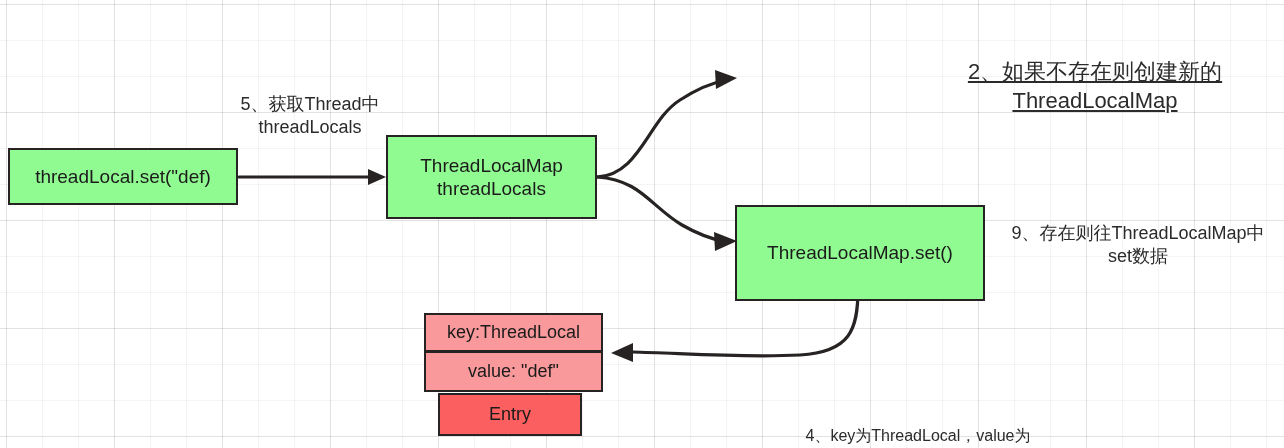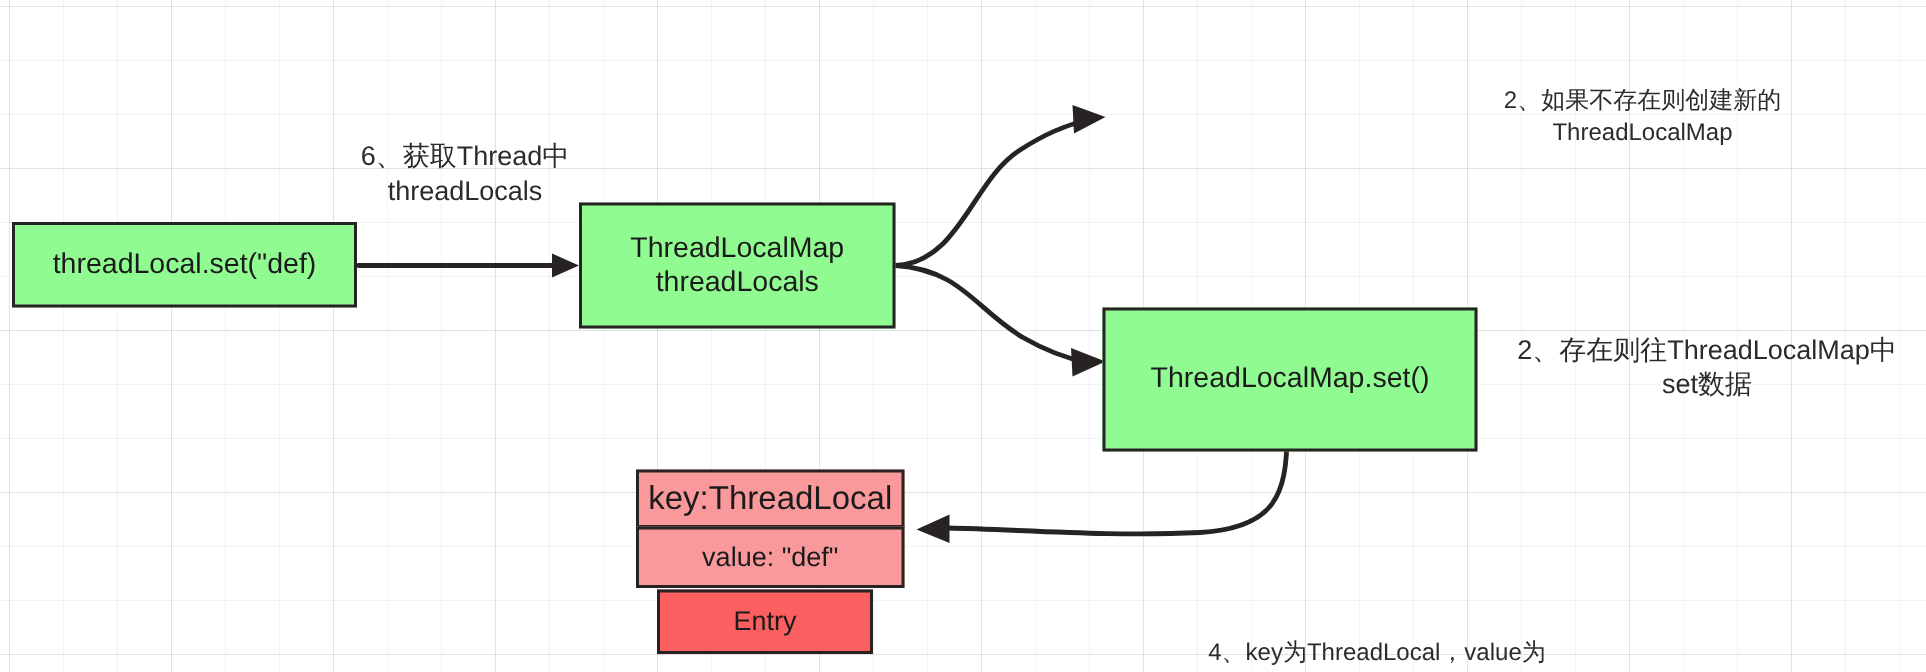--- a/index.html
+++ b/index.html
@@ -98,31 +98,31 @@
   </svg>
 
   <div class="node green" style="left:8px; top:148px; width:230px; height:57px; font-size:19px;">threadLocal.set("def)</div>
 
   <div class="node green" style="left:386px; top:135px; width:211px; height:84px; font-size:19px;">ThreadLocalMap
 threadLocals</div>
 
 
   <div class="node green" style="left:735px; top:205px; width:250px; height:96px; font-size:19px;">ThreadLocalMap.set()</div>
 
-  <div class="node pink" style="left:424px; top:313px; width:179px; height:39px; font-size:22px;">key:ThreadLocal</div>
+  <div class="node pink" style="left:424px; top:313px; width:179px; height:39px; font-size:18px;">key:ThreadLocal</div>
 
   <div class="node pink" style="left:424px; top:351px; width:179px; height:41px; font-size:18px;">value: "def"</div>
 
   <div class="node red" style="left:438px; top:393px; width:144px; height:43px; font-size:18px;">Entry</div>
 
-  <div class="label" style="left:210px; top:93px; width:200px; font-size:18px;">6、获取Thread中
+  <div class="label" style="left:210px; top:93px; width:200px; font-size:18px;">5、获取Thread中
 threadLocals</div>
 
-  <div class="label" style="left:950px; top:58px; width:290px; font-size:16px;">2、如果不存在则创建新的
+  <div class="label" style="left:950px; top:58px; width:290px; font-size:22px;text-decoration:underline;">2、如果不存在则创建新的
 ThreadLocalMap</div>
 
-  <div class="label" style="left:992px; top:222px; width:292px; font-size:18px;">2、存在则往ThreadLocalMap中
+  <div class="label" style="left:992px; top:222px; width:292px; font-size:18px;">9、存在则往ThreadLocalMap中
 set数据</div>
 
   <div class="label" style="left:768px; top:387px; width:300px; font-size:16px;margin-top:39px;">4、key为ThreadLocal，value为
 设置的值</div>
 
 </div>
 
 </body></html>

